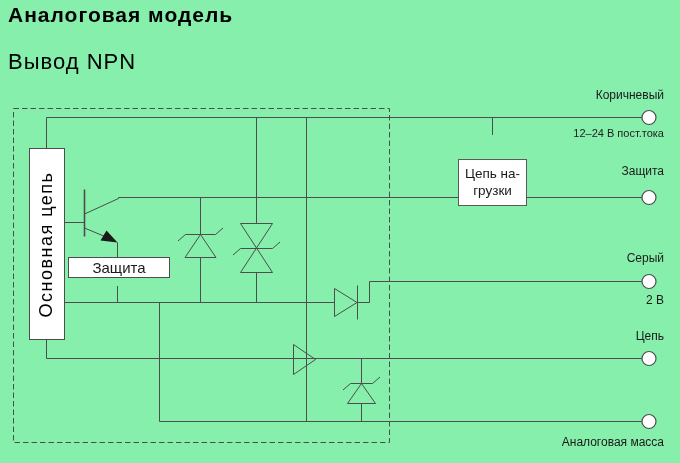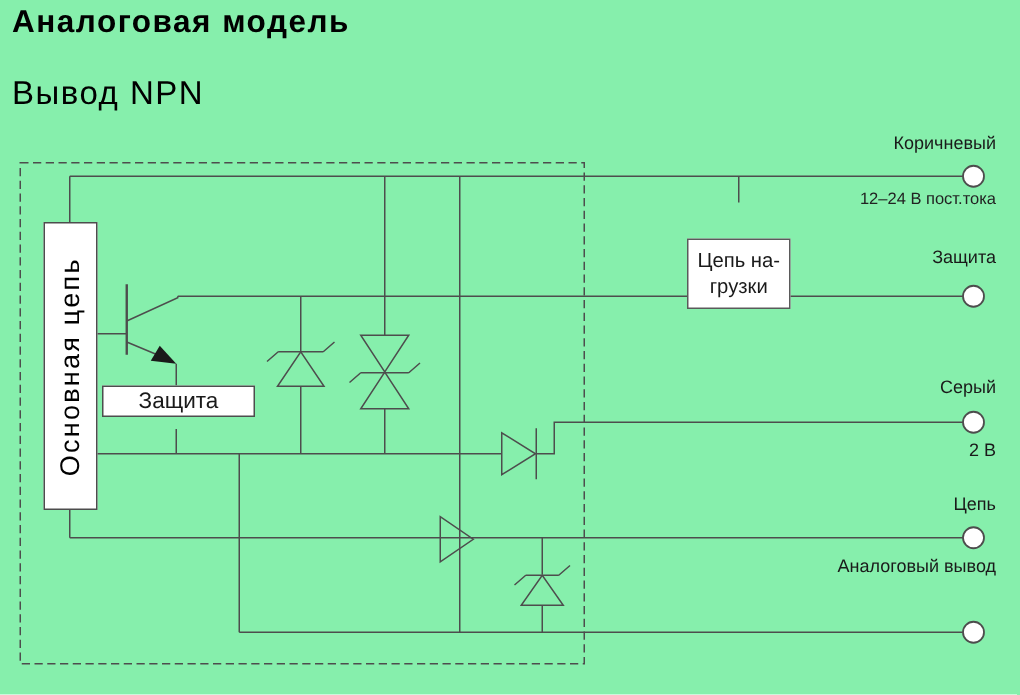--- a/index.html
+++ b/index.html
@@ -117,15 +117,15 @@
     <span>Цепь на-
 грузки</span>
   </div>
 
   <div class="rlabel" style="top:87px">Коричневый</div>
   <div class="rlabel small" style="top:125px">12–24 В пост.тока</div>
   <div class="rlabel" style="top:163px">Защита</div>
   <div class="rlabel" style="top:250px">Серый</div>
   <div class="rlabel" style="top:292px">2 В</div>
   <div class="rlabel" style="top:328px">Цепь</div>
-  <div class="rlabel" style="top:369px">Аналоговый вывод</div>
+  <div class="rlabel" style="top:434px">Аналоговая масса</div>
 
 </div>
 
 </body></html>

